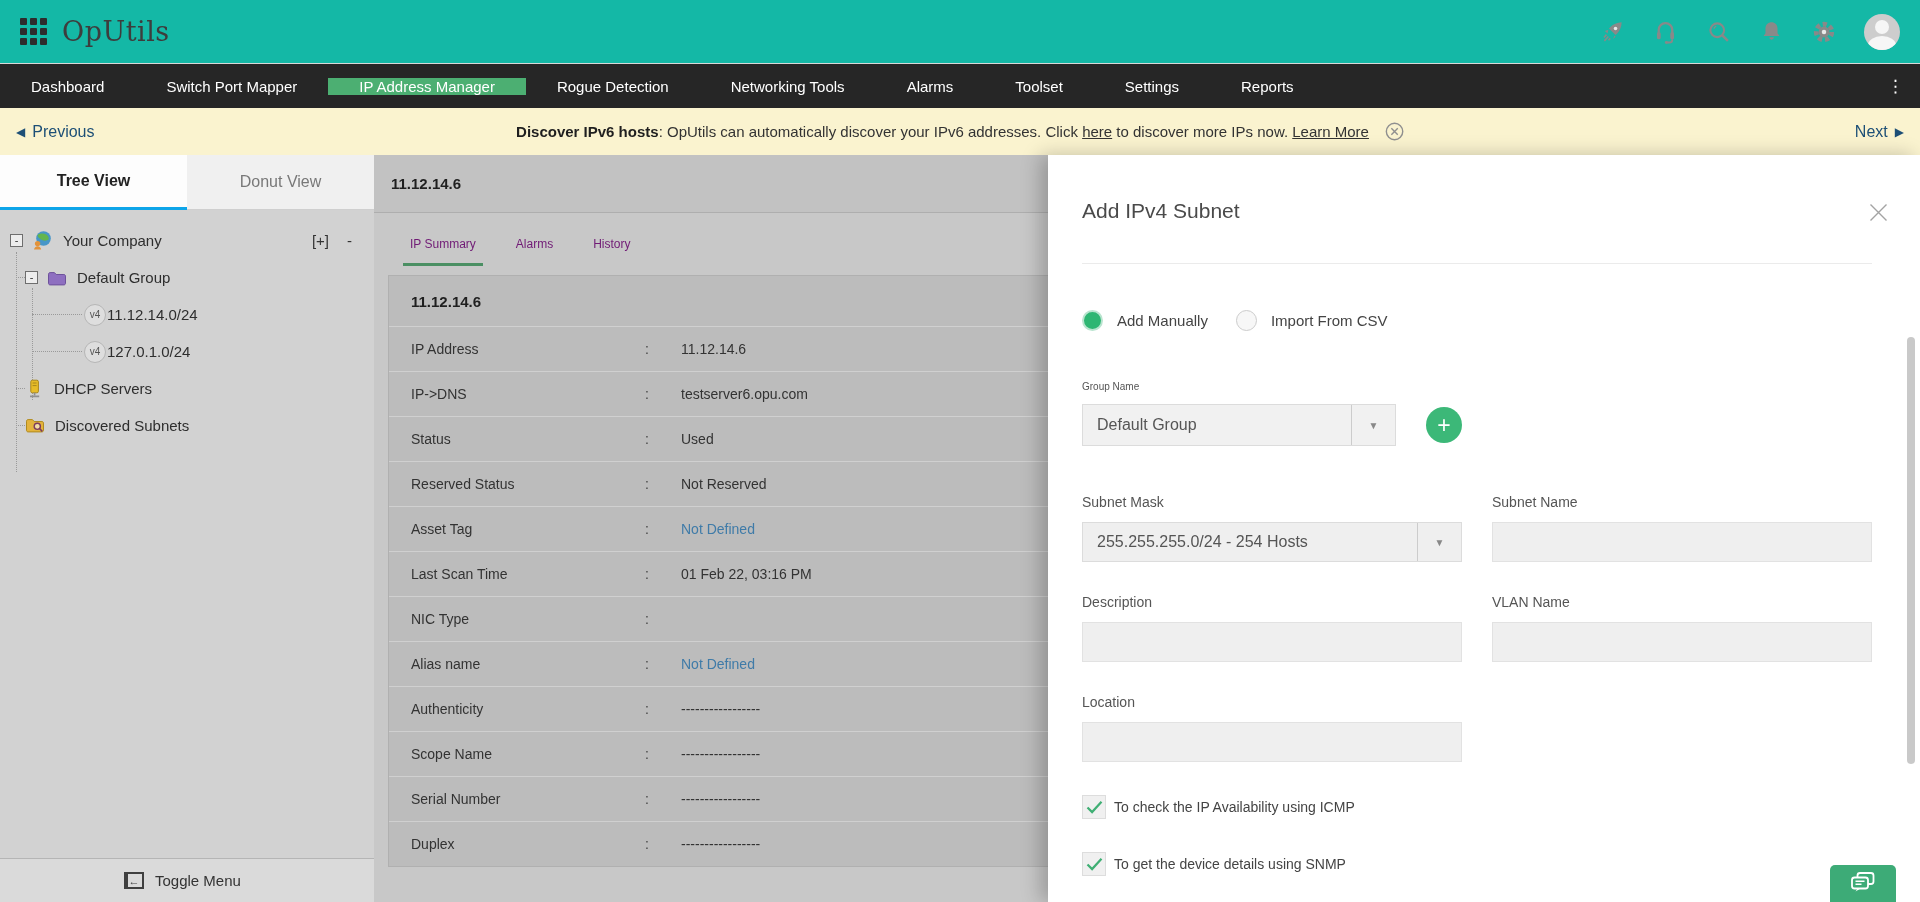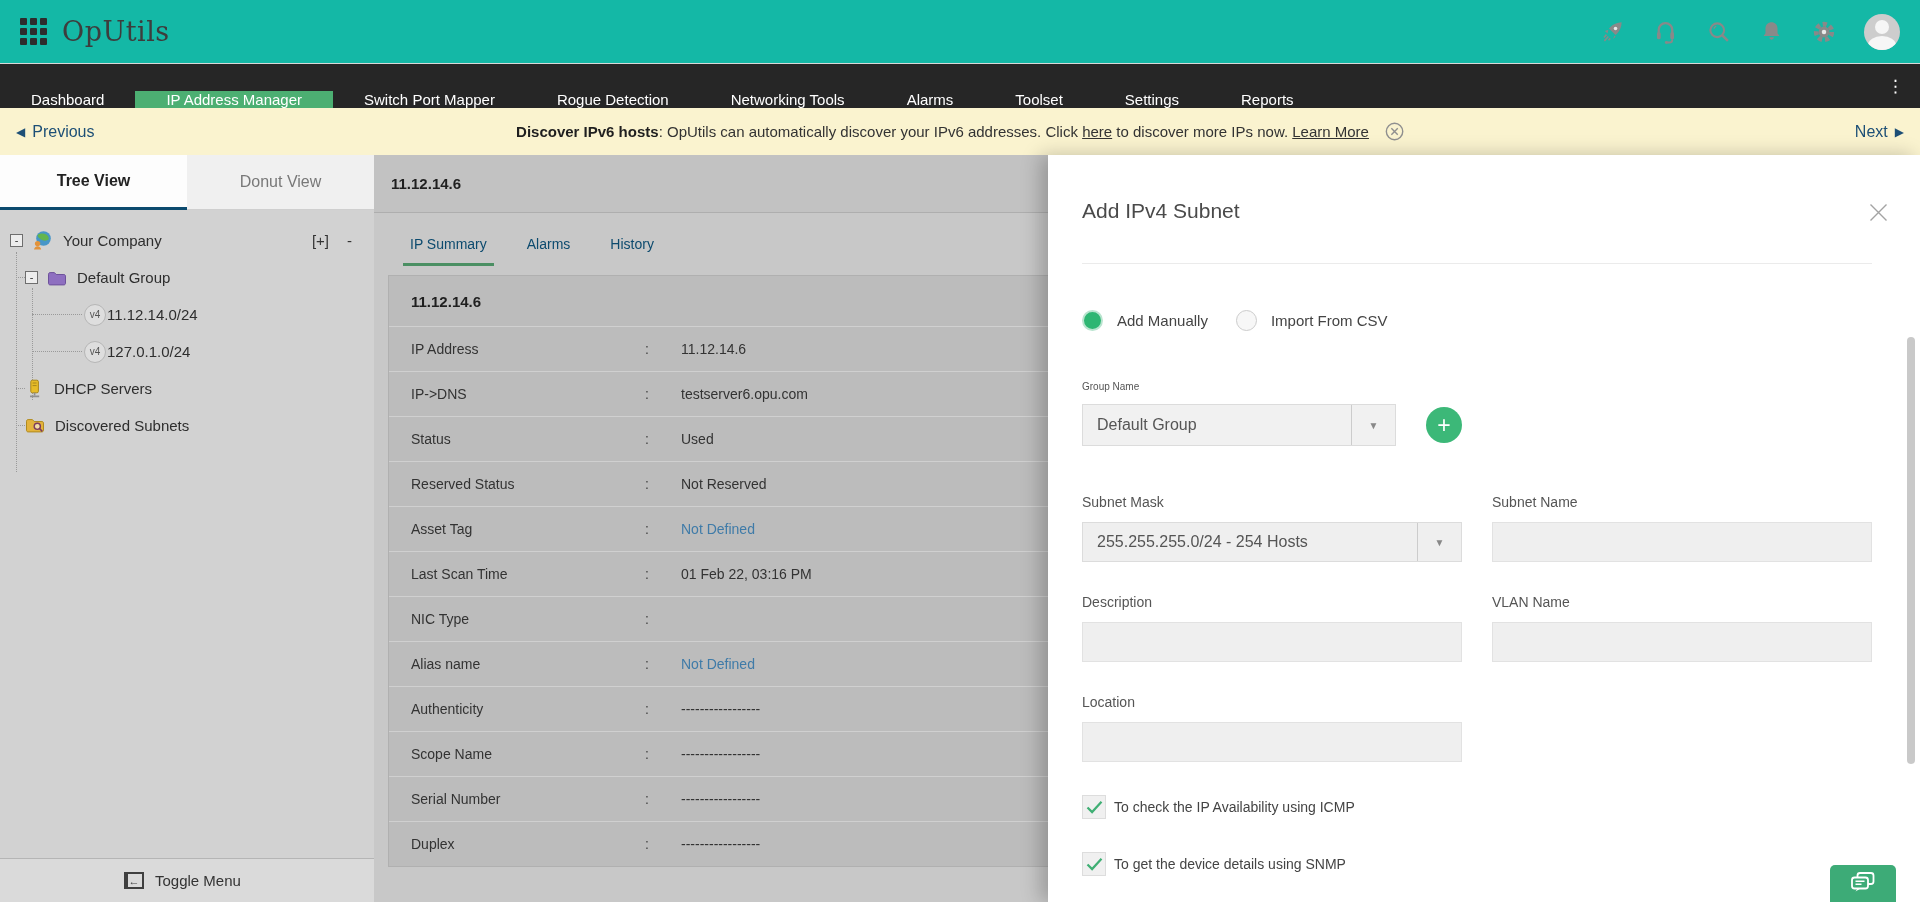--- a/index.html
+++ b/index.html
@@ -12,58 +12,58 @@
   .grid-icon span { background:#2d2d2d; border-radius:1px; }
   .logo { font-family:"DejaVu Serif",serif; font-size:27px; color:#3d3d3d; margin-left:15px; letter-spacing:0.5px; }
   .topbar-icons { margin-left:auto; display:flex; align-items:center; gap:27px; margin-right:20px; }
   .icon-btn { width:26px; height:26px; display:flex; align-items:center; justify-content:center; cursor:pointer; }
   .avatar { width:36px; height:36px; border-radius:50%; background:#cdcdcd; position:relative; overflow:hidden; cursor:pointer; }
   .avatar::before { content:""; position:absolute; left:11px; top:6px; width:14px; height:14px; border-radius:50%; background:#f6f6f6; }
   .avatar::after { content:""; position:absolute; left:4px; top:22px; width:28px; height:18px; border-radius:50% 50% 0 0; background:#f6f6f6; }
 
   
   .navbar { position:absolute; top:64px; left:0; right:0; height:44px; background:#262626; display:flex; align-items:stretch; }
-  .nav-items { display:flex; align-items:flex-end; }
+  .nav-items { display:flex; align-items:center; }
   .nav-item { color:#fff; font-size:15px; display:flex; align-items:center; padding:0 31px; cursor:pointer; white-space:nowrap; }
   .nav-item.active { background:#4caf72; }
   .kebab { margin-left:auto; color:#fff; font-size:17px; display:flex; align-items:center; padding:0 16px; cursor:pointer; }
 
   
   .banner { position:absolute; top:108px; left:0; right:0; height:47px; background:#faf3cf; font-size:15px; color:#333; }
   .banner-prev { position:absolute; left:16px; top:0; height:100%; display:flex; align-items:center; gap:7px; color:#1d4f76; font-size:16px; cursor:pointer; }
   .banner-next { position:absolute; right:16px; top:0; height:100%; display:flex; align-items:center; gap:7px; color:#1d4f76; font-size:16px; cursor:pointer; }
   .tri { font-size:12px; }
   .banner-center { position:absolute; left:50%; top:0; height:100%; transform:translateX(-50%); display:flex; align-items:center; white-space:nowrap; }
   .banner-center b { color:#1f1f1f; }
   .banner-link { text-decoration:underline; color:#333; cursor:pointer; }
   .banner-close { margin-left:16px; cursor:pointer; display:flex; align-items:center; }
 
   
   .sidebar { position:absolute; top:155px; left:0; width:374px; bottom:0; background:#d2d2d2; }
   .side-tabs { display:flex; height:55px; }
   .side-tab { flex:1; display:flex; align-items:center; justify-content:center; font-size:16px; color:#787878; background:#f0f0f0; border-bottom:1px solid #cfcfcf; cursor:pointer; }
-  .side-tab.active { background:#fdfdfd; color:#222; font-weight:bold; border-bottom:3px solid #0c4a6e; }
+  .side-tab.active { background:#fdfdfd; color:#222; font-weight:bold; border-bottom:3px solid #0ea5e9; }
   .tree { position:absolute; top:55px; left:0; right:0; bottom:44px; padding-top:12px; overflow:hidden; }
   .tree::before { content:""; position:absolute; left:16px; top:42px; height:220px; border-left:1px dotted #9a9a9a; }
   .tree::after  { content:""; position:absolute; left:32px; top:78px; height:112px; border-left:1px dotted #9a9a9a; }
   .tree-item { height:37px; display:flex; align-items:center; font-size:15px; color:#2e2e2e; position:relative; cursor:pointer; }
   .stub { position:absolute; border-top:1px dotted #9a9a9a; }
   .expander { width:13px; height:13px; border:1px solid #6e6e6e; background:#ededed; font-size:11px; line-height:10px; color:#333; text-align:center; margin-right:9px; flex:none; cursor:pointer; z-index:1; }
   .t-icon { margin-right:10px; display:flex; align-items:center; flex:none; z-index:1; }
   .v4-badge { width:22px; height:22px; border-radius:50%; background:#dedede; border:1px solid #b6b6b6; color:#555; font-size:10px; display:flex; align-items:center; justify-content:center; margin-right:1px; flex:none; z-index:1; }
   .tree-controls { position:absolute; right:22px; top:0; height:100%; display:flex; align-items:center; gap:18px; font-size:15px; color:#333; }
   .tree-controls span { cursor:pointer; }
   .toggle-bar { position:absolute; left:0; right:0; bottom:0; height:44px; background:#dadada; border-top:1px solid #b5b5b5; display:flex; align-items:center; padding-left:124px; gap:11px; font-size:15px; color:#333; cursor:pointer; }
   .toggle-icon { width:20px; height:17px; border:2px solid #3f3f3f; box-shadow:inset 2px 0 0 #3f3f3f; display:flex; align-items:center; justify-content:center; font-size:11px; color:#3f3f3f; }
 
   
   .main { position:absolute; left:374px; top:155px; right:0; bottom:0; background:#c8c8c8; overflow:hidden; }
   .main-title-row { height:58px; background:#c2c2c2; border-bottom:1px solid #aeaeae; display:flex; align-items:center; padding-left:17px; font-size:15px; font-weight:bold; color:#1f1f1f; }
   .main-tabs { display:flex; gap:40px; padding-left:36px; height:62px; align-items:center; }
-  .main-tab { font-size:14px; color:#0c4a6e; position:relative; height:100%; display:flex; align-items:center; cursor:pointer; }
+  .main-tab { font-size:12px; color:#701a75; position:relative; height:100%; display:flex; align-items:center; cursor:pointer; }
   .main-tab.active::after { content:""; position:absolute; left:-7px; right:-7px; bottom:9px; height:3px; background:#4b8f63; }
   .card { margin-left:14px; background:#bcbcbc; border:1px solid #b0b0b0; border-right:none; }
   .card-header { height:50px; display:flex; align-items:center; padding-left:22px; font-weight:bold; font-size:15px; color:#1f1f1f; }
   .srow { height:45px; display:flex; align-items:center; border-top:1px solid #d0d0d0; font-size:14px; color:#333; }
   .srow .lbl { width:256px; padding-left:22px; flex:none; }
   .srow .colon { width:36px; flex:none; color:#444; }
   .srow .colon::before { content:":"; }
   .srow .val.link { color:#3f7ba8; cursor:pointer; }
 
   
@@ -152,22 +152,22 @@
           <circle cx="12" cy="12" r="2.1" fill="#e9e9e9"></circle>
         </svg>
     </div>
     <div class="avatar"></div>
   </div>
 </div>
 
 <div class="navbar">
   <div class="nav-items">
       <div class="nav-item">Dashboard</div>
+      <div class="nav-item">Switch Port Mapper</div>
       <div class="nav-item active">IP Address Manager</div>
-      <div class="nav-item">Switch Port Mapper</div>
       <div class="nav-item">Rogue Detection</div>
       <div class="nav-item">Networking Tools</div>
       <div class="nav-item">Alarms</div>
       <div class="nav-item">Toolset</div>
       <div class="nav-item">Settings</div>
       <div class="nav-item">Reports</div>
     </div>
   <div class="kebab">⋮</div>
 </div>
 

